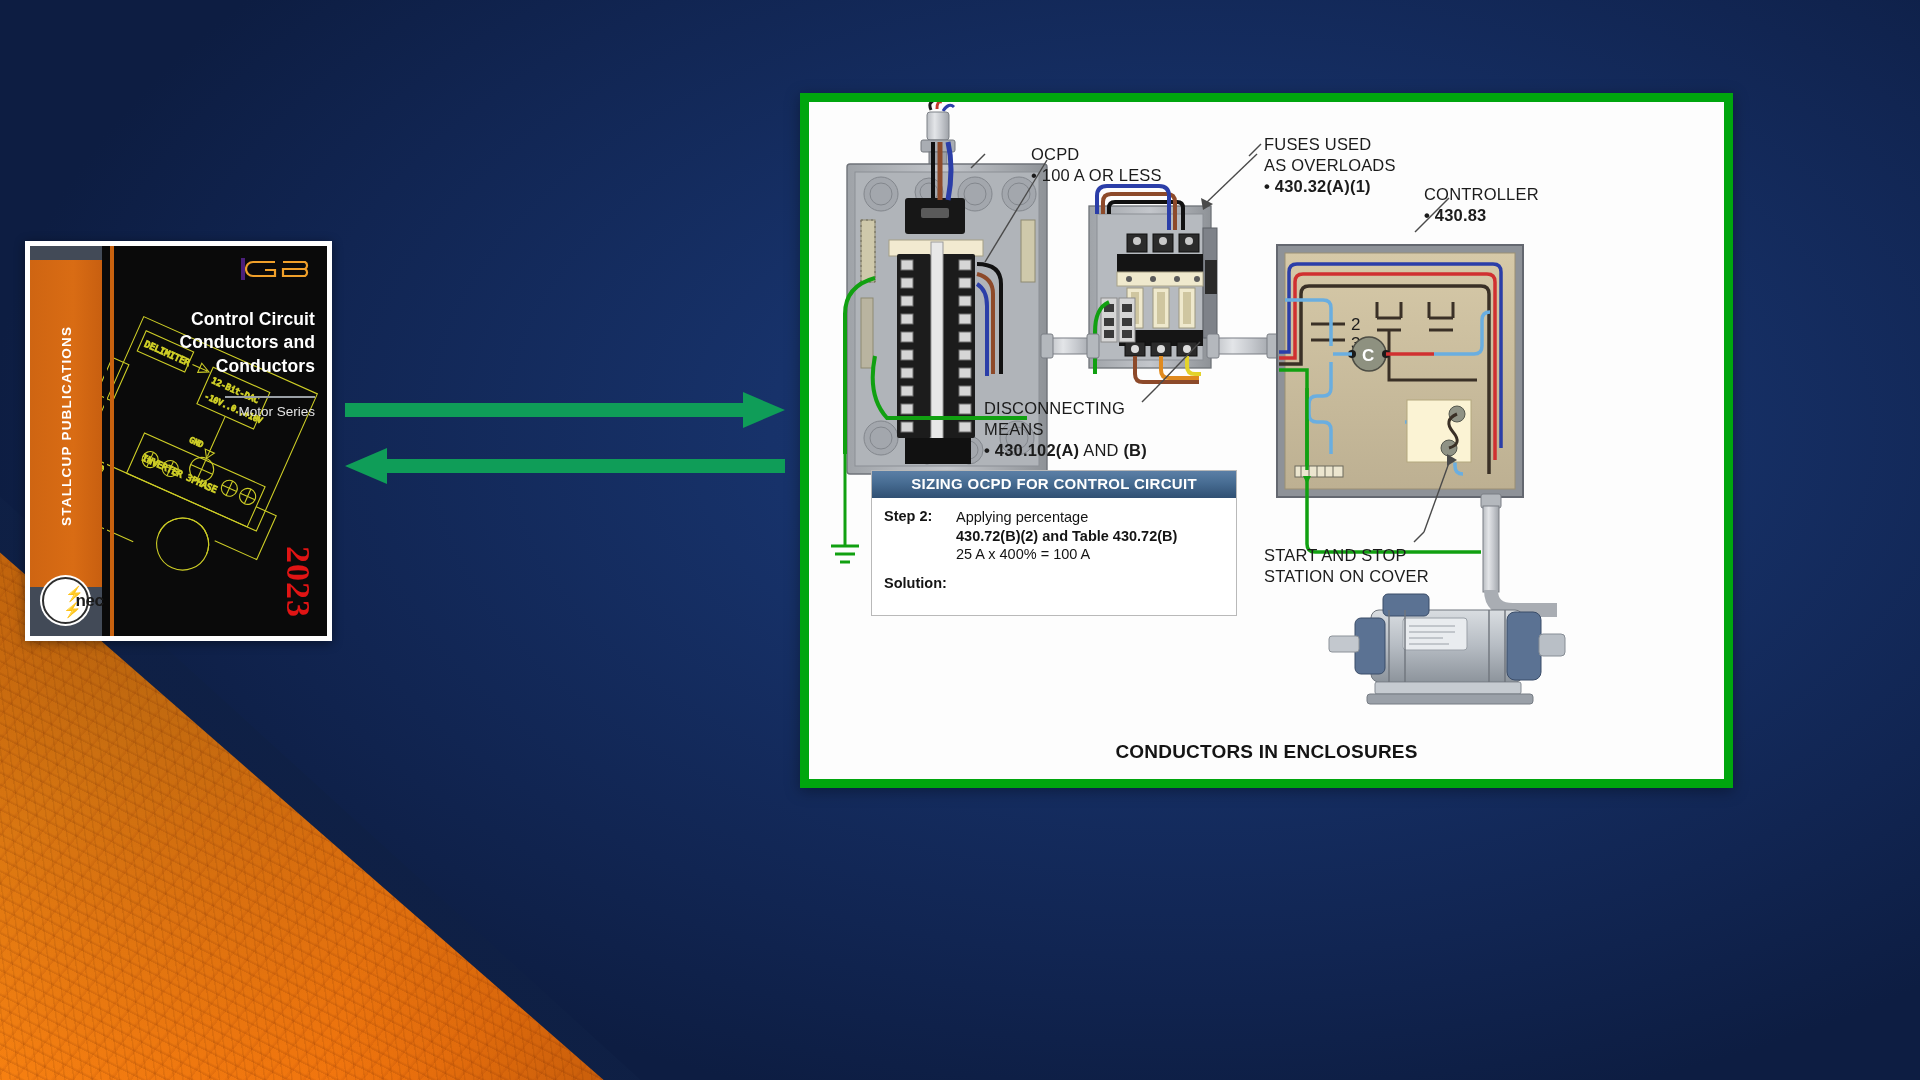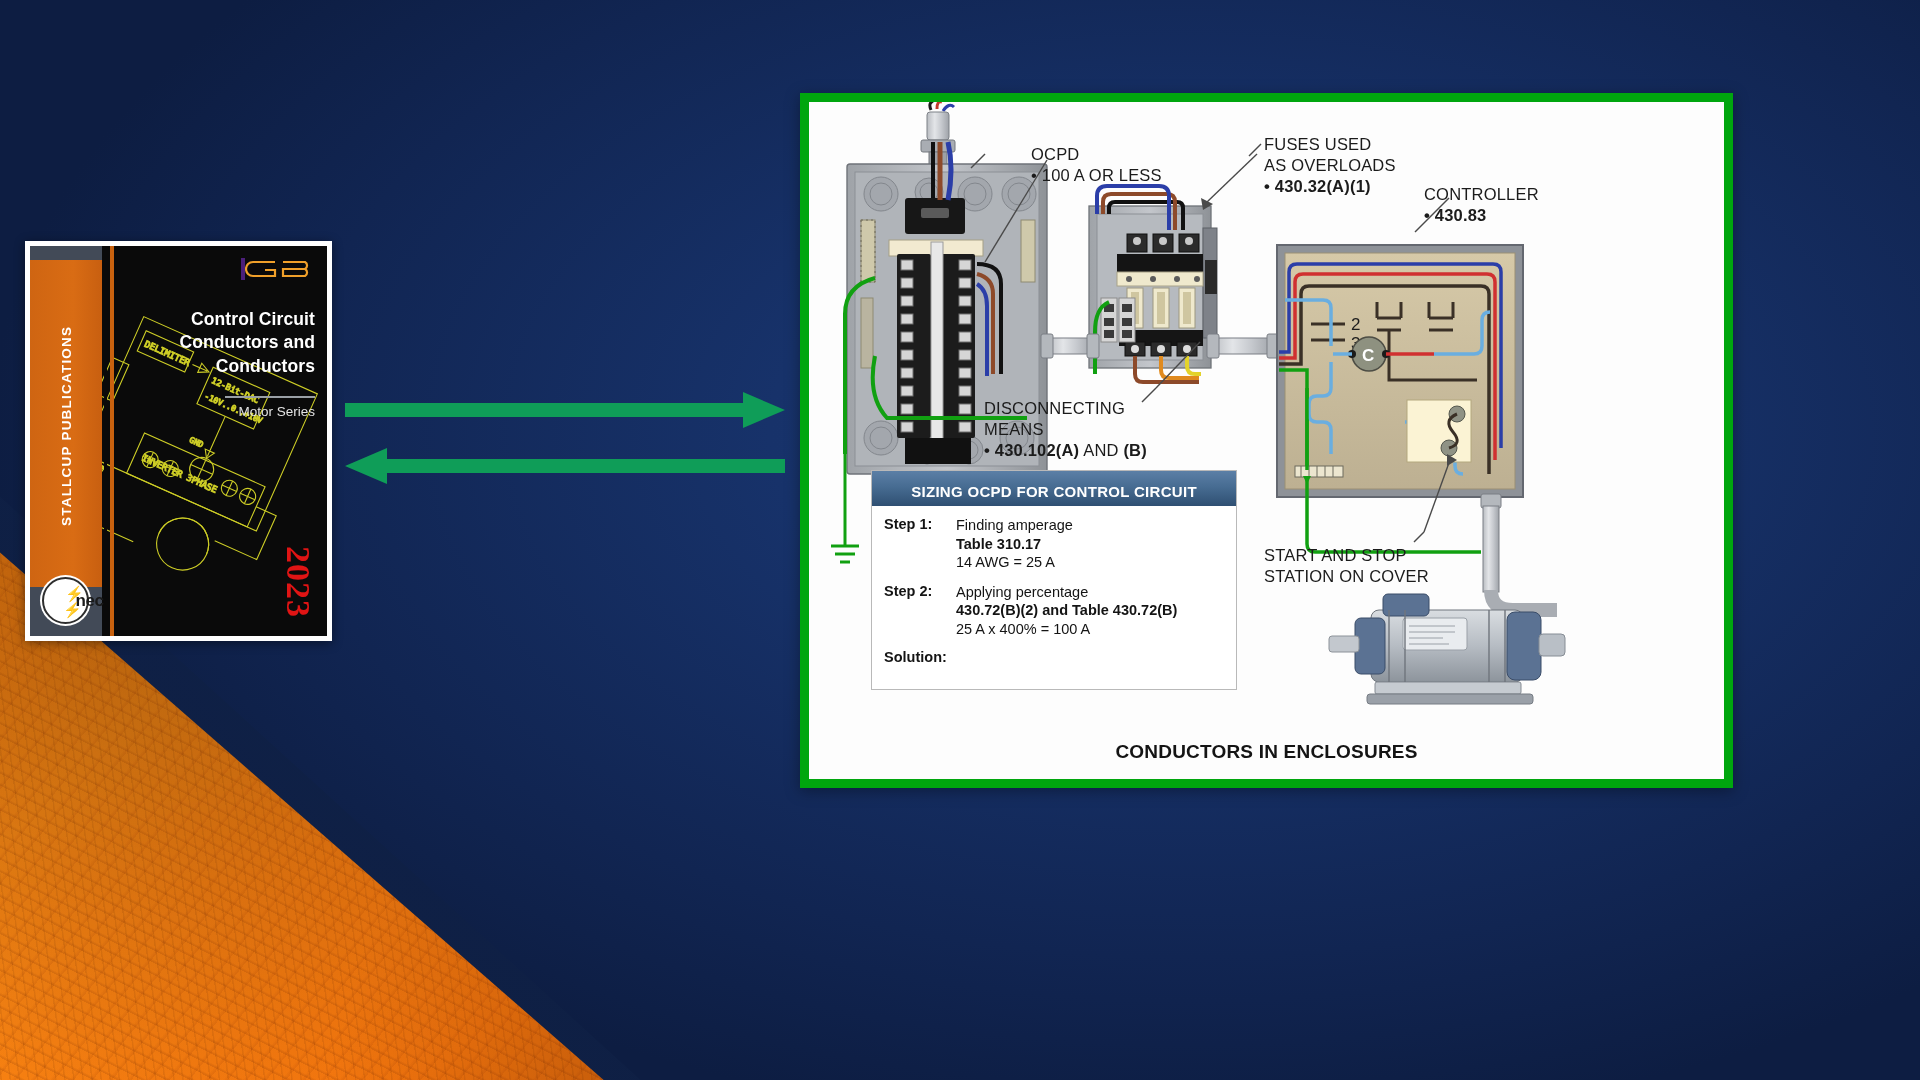--- a/index.html
+++ b/index.html
@@ -162,21 +162,21 @@
     position:absolute; left:62px; top:368px;
     width:366px; height:140px;
   }
   #sizing-box{
     border:1px solid #b9b9b9; background:#fff;
     width:366px;
   }
   #sizing-head{
     background: linear-gradient(180deg,#5b7fa6 0%, #476c92 45%, #2f4f72 100%);
     color:#fff; font-weight:700; font-size:15px; text-align:center;
-    padding:12px 0 6px; letter-spacing:.3px;
+    padding:4px 0 6px; letter-spacing:.3px;
   }
   #sizing-body{ padding:10px 8px 10px 12px; }
   .step-row{ display:flex; margin-bottom:11px; }
   .step-row:last-child{ margin-bottom:14px; }
   .step-label{ font-weight:700; font-size:14.5px; color:#141414; width:72px; flex:0 0 72px; }
   .step-lines{ font-size:14.5px; color:#141414; line-height:1.28; }
   .step-lines .b{ font-weight:700; }
   .step-lines .solution{ font-weight:700; }
 
   #caption{
@@ -596,28 +596,20 @@
         <div>START AND STOP</div>
         <div>STATION ON COVER</div>
       </div>
 
       
       <div id="sizing">
         <div id="sizing-box">
           <div id="sizing-head">SIZING OCPD FOR CONTROL CIRCUIT</div>
           <div id="sizing-body">
 
-            <div class="step-row">
-              <div class="step-label">Step 1:</div>
-              <div class="step-lines">
-                <div>Finding amperage</div>
-                <div class="b">Table 310.17</div>
-                <div>14 AWG = 25 A</div>
-              </div>
-            </div>
 
             <div class="step-row">
               <div class="step-label">Step 2:</div>
               <div class="step-lines">
                 <div>Applying percentage</div>
                 <div class="b">430.72(B)(2) and Table 430.72(B)</div>
                 <div>25 A x 400% = 100 A</div>
               </div>
             </div>
 

